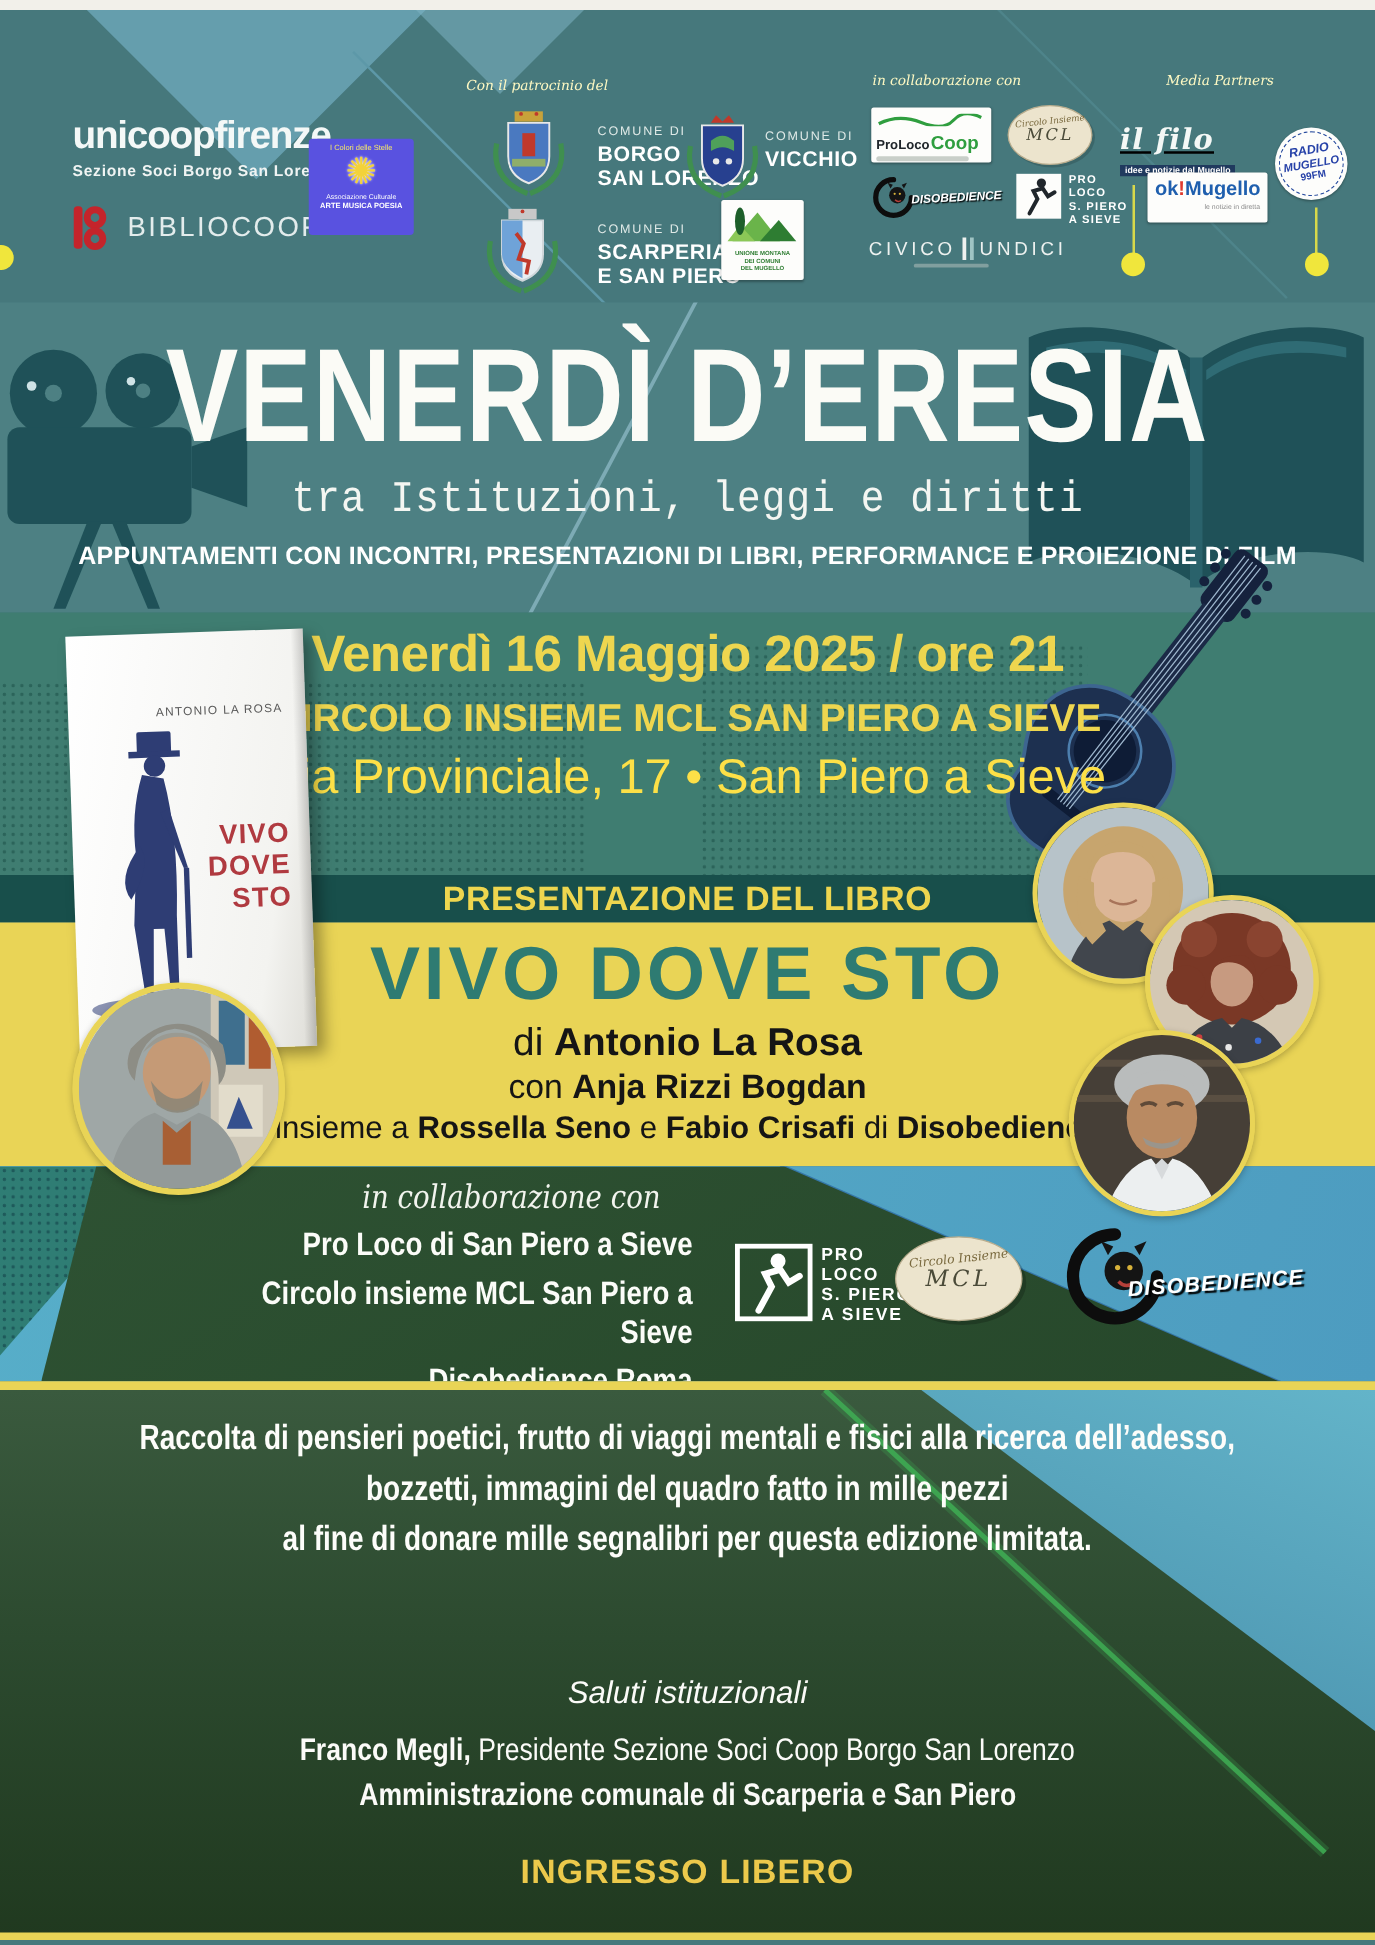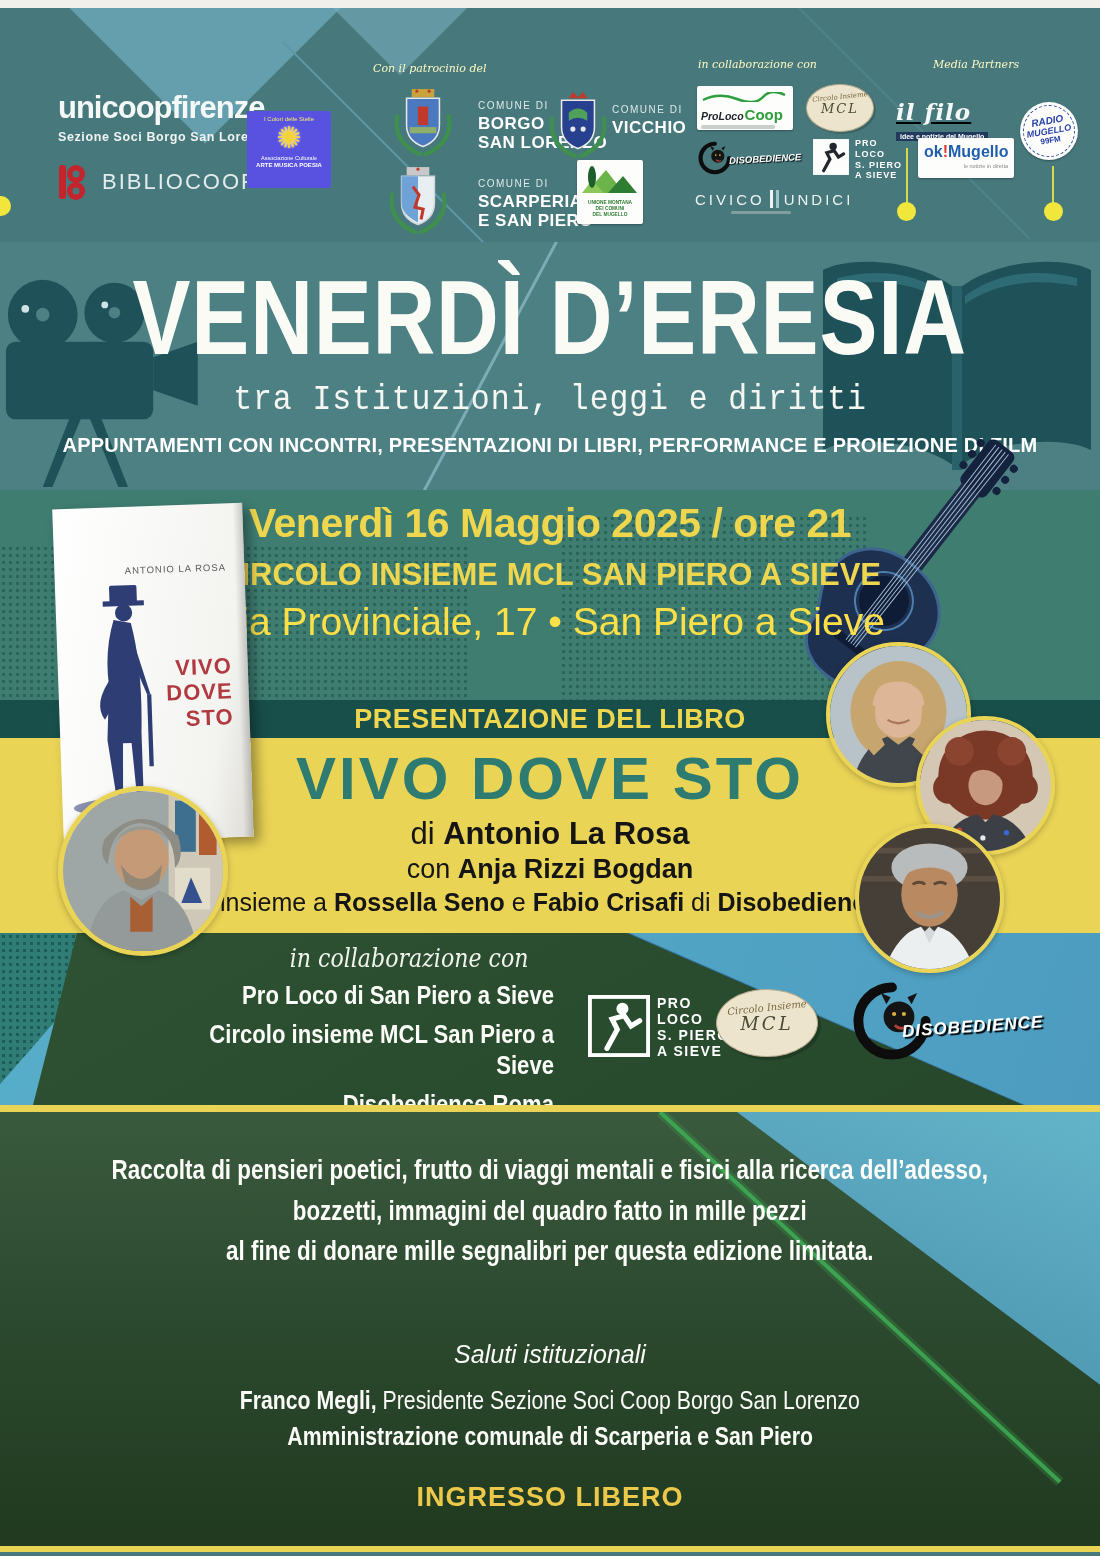--- a/index.html
+++ b/index.html
@@ -114,21 +114,21 @@
 DEL MUGELLO</div>
     </div>
 
     <div class="abs seclabel" style="left:698px;top:58px;">in collaborazione con</div>
 
     <div class="abs whitebox" style="left:697px;top:86px;width:96px;height:44px;padding:2px 4px;box-sizing:border-box;">
       <svg width="86" height="10" viewBox="0 0 86 10">
         <path d="M2 8 Q18 0 36 7 T 62 5 T 84 3" stroke="#2f9e3f" stroke-width="2.5" fill="none"></path>
       </svg>
       <div style="display:flex;align-items:baseline;">
-        <span style="font-size:10.5px;font-weight:700;font-style:italic;color:#20262b;">ProLoco</span>
+        <span style="font-size:10.5px;font-weight:700;color:#20262b;">ProLoco</span>
         <span style="font-size:15px;font-weight:700;color:#2f9e3f;margin-left:1px;">Coop</span>
       </div>
       <div class="bar" style="width:74px;height:4px;margin-top:2px;"></div>
     </div>
 
     <div class="abs" style="left:806px;top:84px;width:66px;height:46px;background:#ece4cd;border:1px solid #b9ad8e;border-radius:50%;text-align:center;box-shadow:2px 2px 0 rgba(0,0,0,.15);">
       <div style="font-family:'DejaVu Serif',serif;font-style:italic;font-size:7px;color:#7a6a3f;margin-top:8px;transform:rotate(-6deg);">Circolo Insieme</div>
       <div style="font-family:'DejaVu Serif',serif;font-style:italic;font-size:13px;color:#4a4a38;letter-spacing:2px;">MCL</div>
     </div>
 
@@ -333,21 +333,21 @@
 
   <div class="abs" style="left:0;top:1105px;width:1100px;height:7px;background:#e9d456;"></div>
 
   <div class="abs" style="left:0;top:1112px;width:1100px;height:440px;background:linear-gradient(180deg,#3a5a3e 0%,#2c4a2f 45%,#20391f 100%);overflow:hidden;">
     <div class="abs" style="left:0;top:0;width:1100px;height:440px;background:linear-gradient(200deg,#63b4c9,#3c7e9e 70%,#2d5f88);clip-path:polygon(67% 0,100% 0,100% 62%);"></div>
     <svg class="abs" style="left:0;top:0;" width="1100" height="440" viewBox="0 0 1100 440">
       <line x1="660" y1="0" x2="1060" y2="370" stroke="#3fae54" stroke-width="10" opacity=".25"></line>
       <line x1="660" y1="0" x2="1060" y2="370" stroke="#3fae54" stroke-width="4" opacity=".85"></line>
     </svg>
 
-    <div class="abs ctr" style="top:18px;margin-top:20px;">
+    <div class="abs ctr" style="top:18px;">
       <span class="cond ml b" style="font-size:28px;color:#fdfdfa;line-height:1.45;">Raccolta di pensieri poetici, frutto di viaggi mentali e fisici alla ricerca dell’adesso,
 bozzetti, immagini del quadro fatto in mille pezzi
 al fine di donare mille segnalibri per questa edizione limitata.</span>
     </div>
     <div class="abs ctr" style="top:274px;">
       <span class="cond" style="transform:scaleX(.85);font-size:25px;color:#fbfbf8;">
         <span class="b">Franco Megli,</span>
         <span>Presidente Sezione Soci Coop Borgo San Lorenzo</span>
       </span>
     </div>

